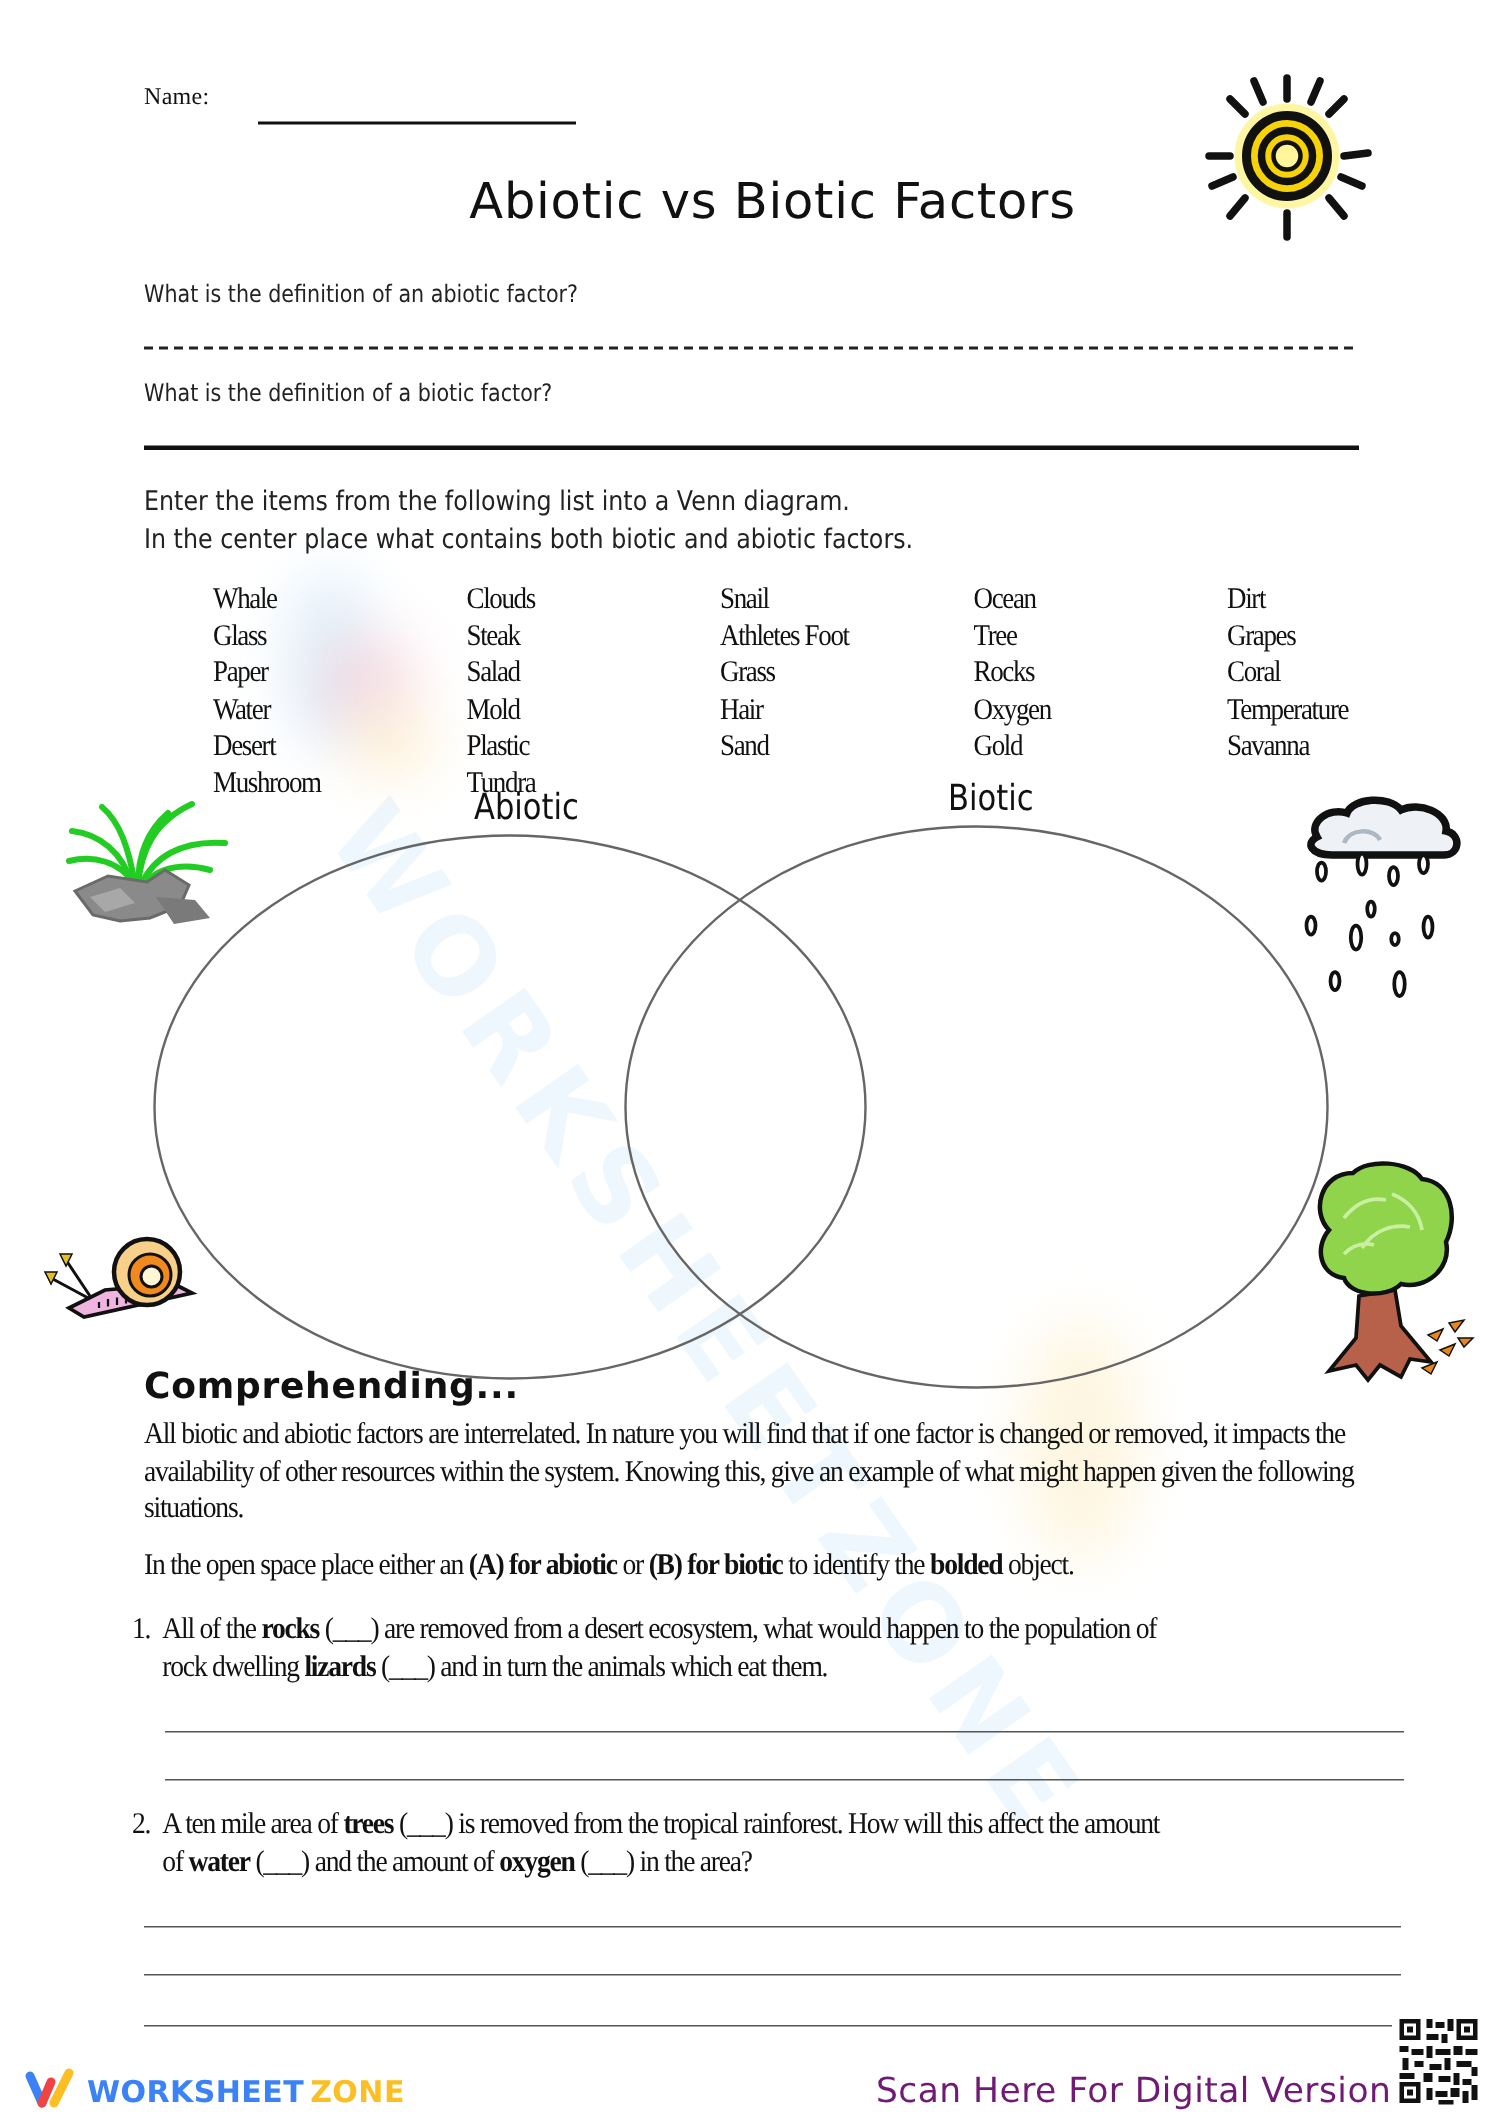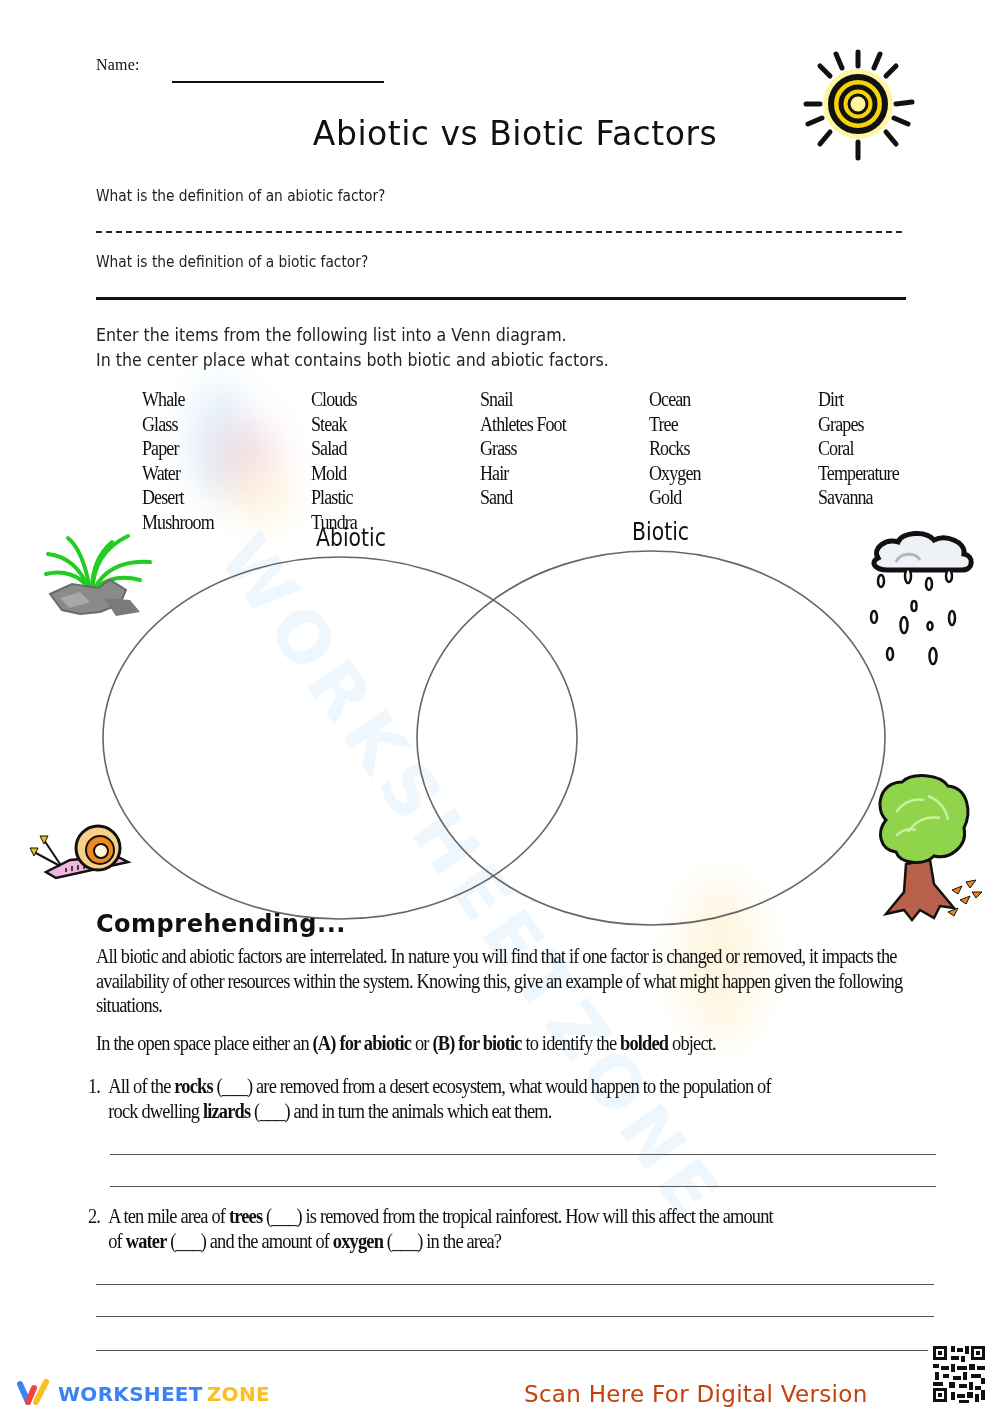--- a/index.html
+++ b/index.html
@@ -43,21 +43,21 @@
   #item-2 { top: 1204px; }
   .item .num { display: inline-block; width: 22px; }
   .item .indent { padding-left: 22px; }
 
   .ans-line { left: 110px; width: 826px; border-bottom: 1.5px solid #555; }
 
   #footer-logo { left: 16px; top: 1378px; display: flex; align-items: flex-end; gap: 6px; }
   #logo-text { font-size: 20px; font-weight: bold; letter-spacing: 0.3px; }
   #logo-text .w1 { color: #3b82f6; }
   #logo-text .w2 { color: #fbbf24; }
-  #scan-text { left: 524px; top: 1381px; font-size: 23px; color: #c2410c; letter-spacing: 0.3px; }
+  #scan-text { left: 584px; top: 1381px; font-size: 23px; color: #701a75; letter-spacing: 0.3px; }
   #qr { left: 931px; top: 1344px; width: 56px; height: 60px; }
 
   .watermark { left: 270px; top: 520px; font-size: 70px; font-weight: bold; color: #dbeefb; opacity: 0.45;
     transform: rotate(55deg); transform-origin: left top; letter-spacing: 8px; white-space: nowrap; }
   .blob { border-radius: 50%; filter: blur(18px); }
 </style>
 </head>
 <body>
 
 <div class="abs blob" style="left:190px;top:380px;width:60px;height:120px;background:#cfe6f8;opacity:.6;"></div>

